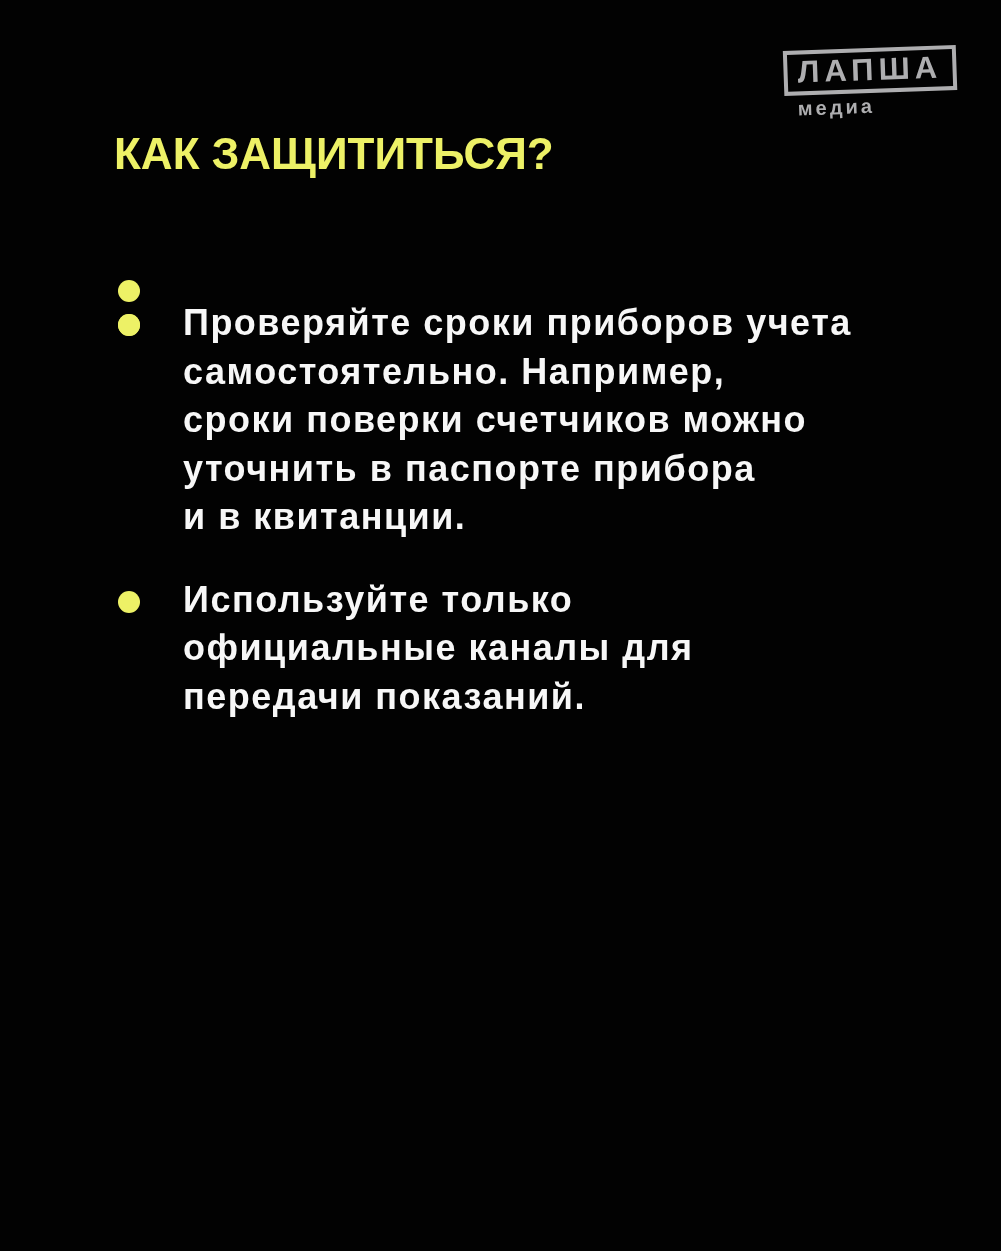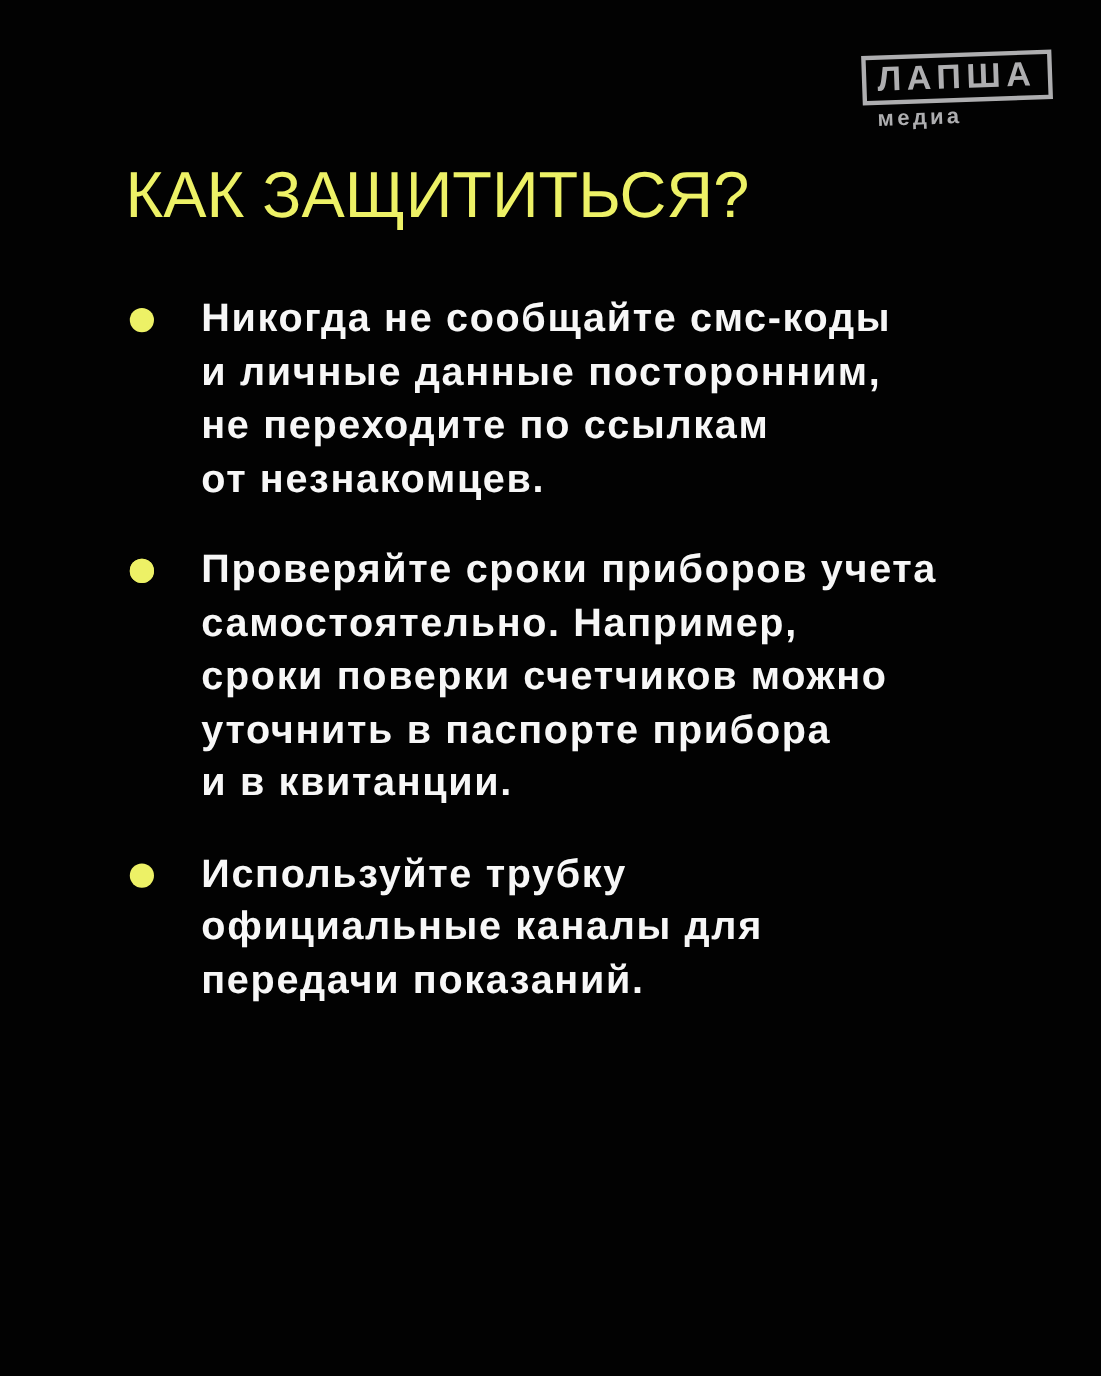--- a/index.html
+++ b/index.html
@@ -35,22 +35,22 @@
     display:inline-block;
   }
   .logo-sub{
     font-weight:bold;font-size:20px;line-height:1;
     letter-spacing:3px;
     margin:3px 0 0 13px;
   }
 
   
   .heading{
-    position:absolute;left:114px;top:148px;margin:0;
-    font-size:59px;line-height:1;font-weight:normal;
+    position:absolute;left:114px;top:132px;margin:0;
+    font-size:44px;line-height:1;font-weight:bold;
     letter-spacing:0;
     color:var(--accent);
     white-space:nowrap;
   }
 
   
   .bullets{
     position:absolute;left:112px;top:265px;width:870px;
     margin:0;padding:0;list-style:none;
   }
@@ -80,37 +80,33 @@
       <span class="logo-title">ЛАПША</span>
     </div>
     <div class="logo-sub">медиа</div>
   </div>
 
   <h1 class="heading">КАК ЗАЩИТИТЬСЯ?</h1>
 
   <ul class="bullets">
     <li>
       <span class="dot"></span>
-      <span class="btext">Никогда не сообщайте смс-коды
-и личные данные посторонним,
-не переходите по ссылкам
-от незнакомцев.</span>
     </li>
     <li>
       <span class="dot"></span>
     </li>
     <li>
       <span class="dot"></span>
       <span class="btext">Проверяйте сроки приборов учета
 самостоятельно. Например,
 сроки поверки счетчиков можно
 уточнить в паспорте прибора
 и в квитанции.</span>
     </li>
     <li>
       <span class="dot"></span>
-      <span class="btext">Используйте трубку
+      <span class="btext">Используйте только
 официальные каналы для
 передачи показаний.</span>
     </li>
   </ul>
 
 </div>
 
 </body></html>

